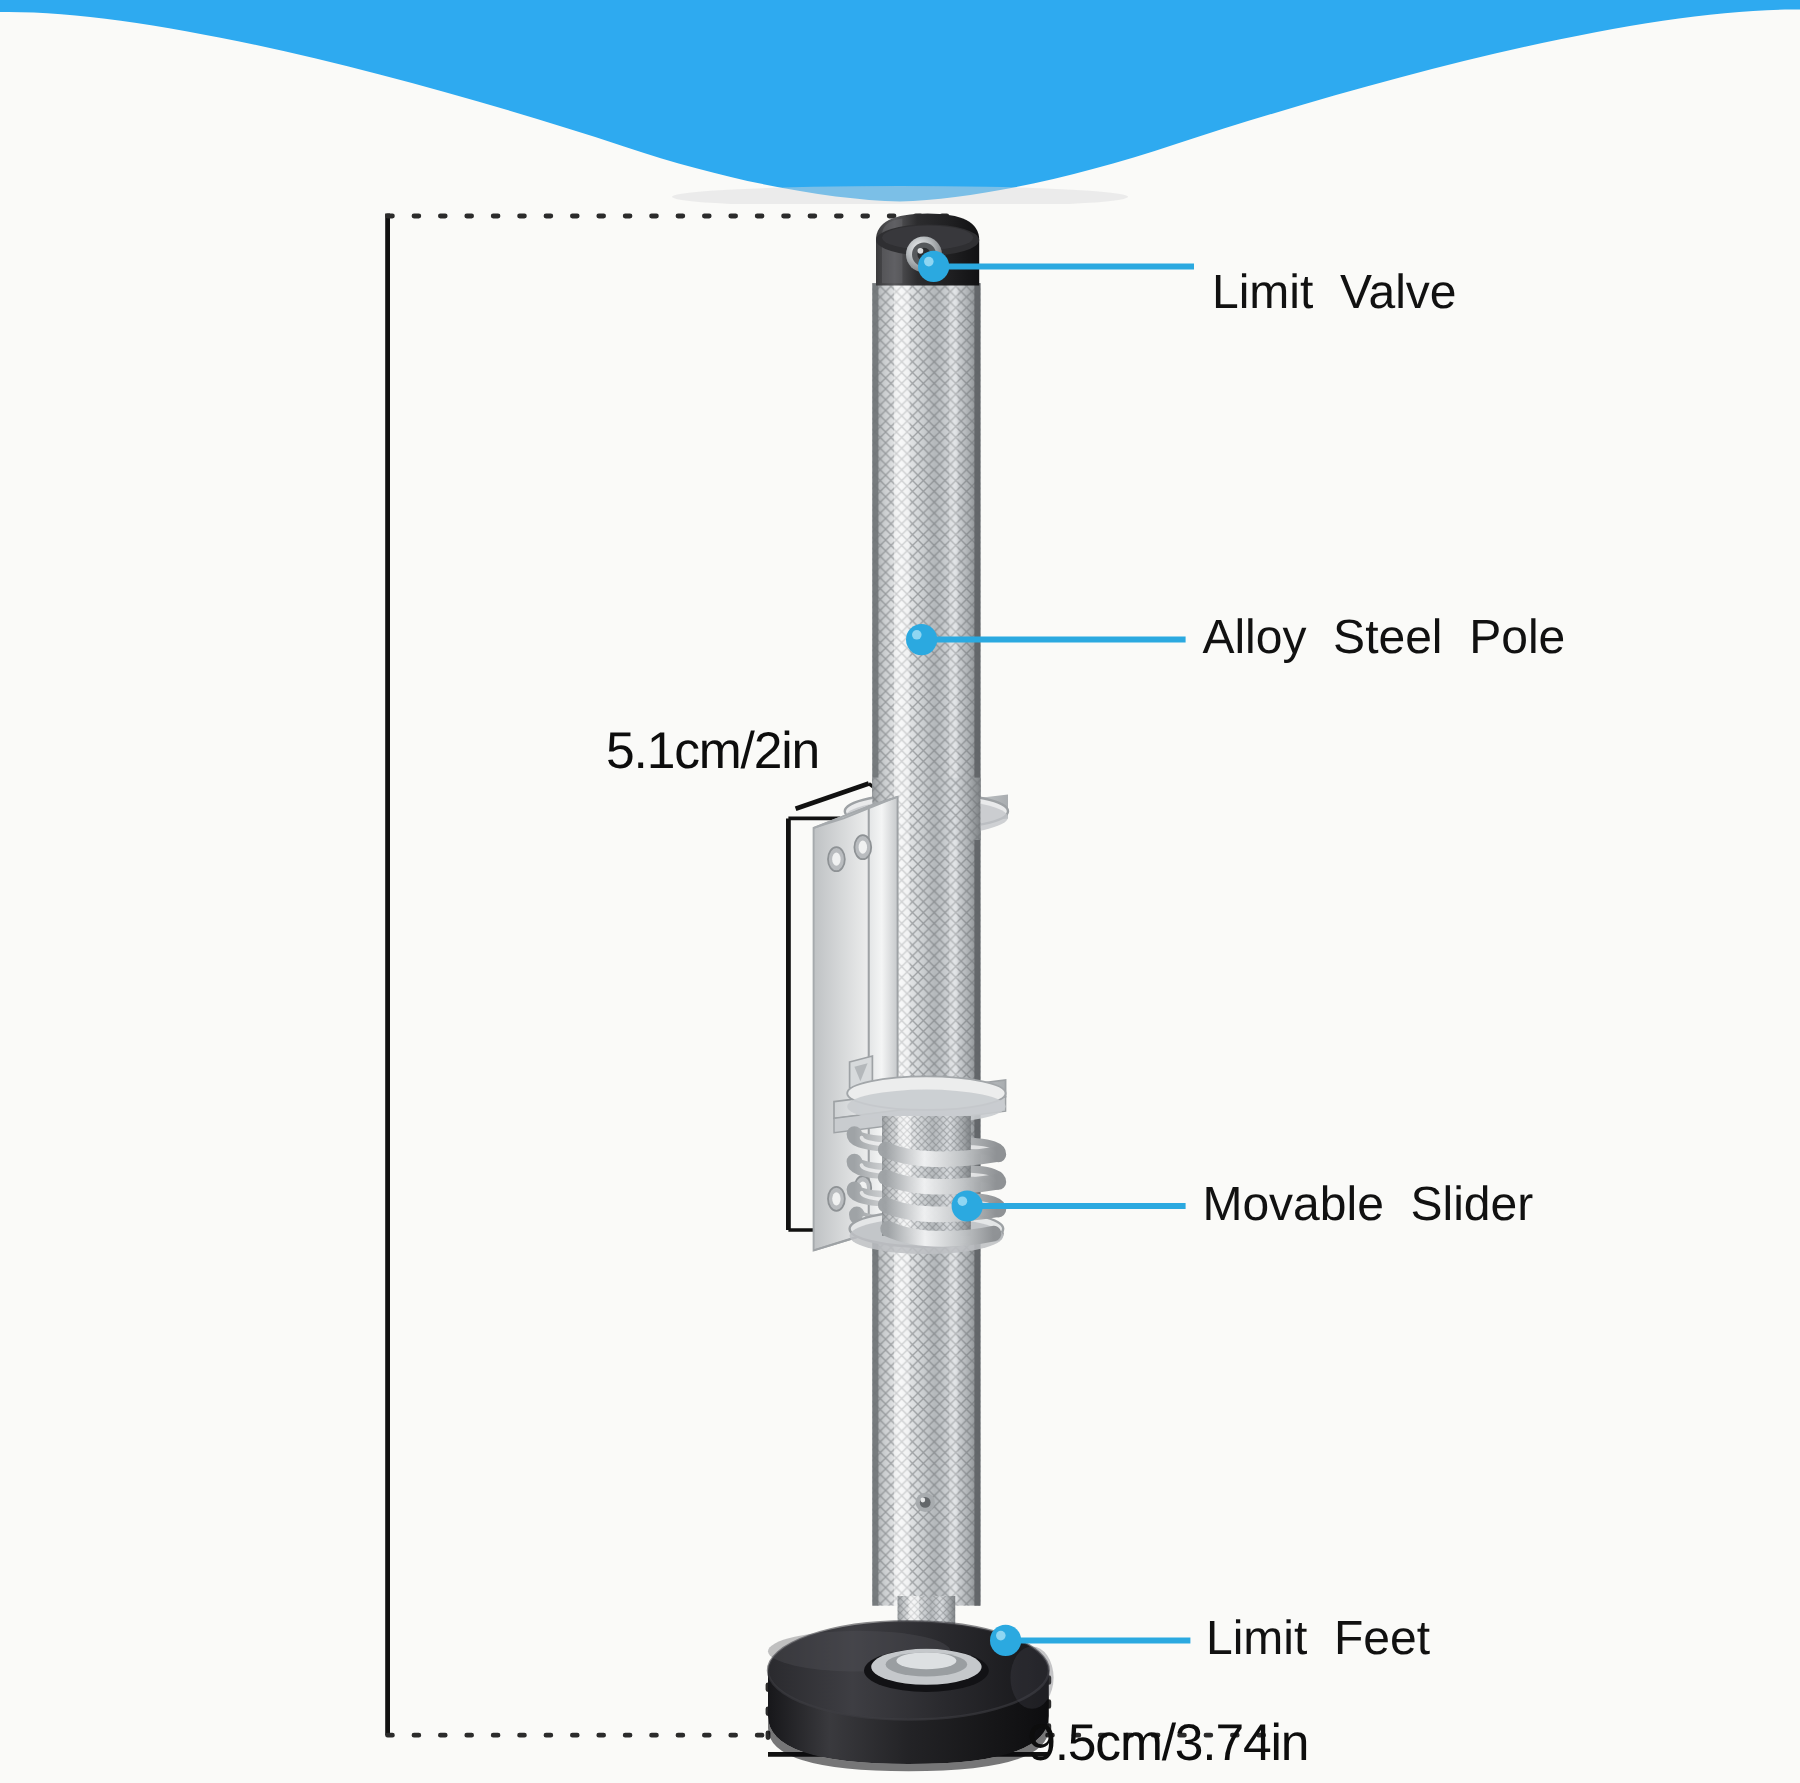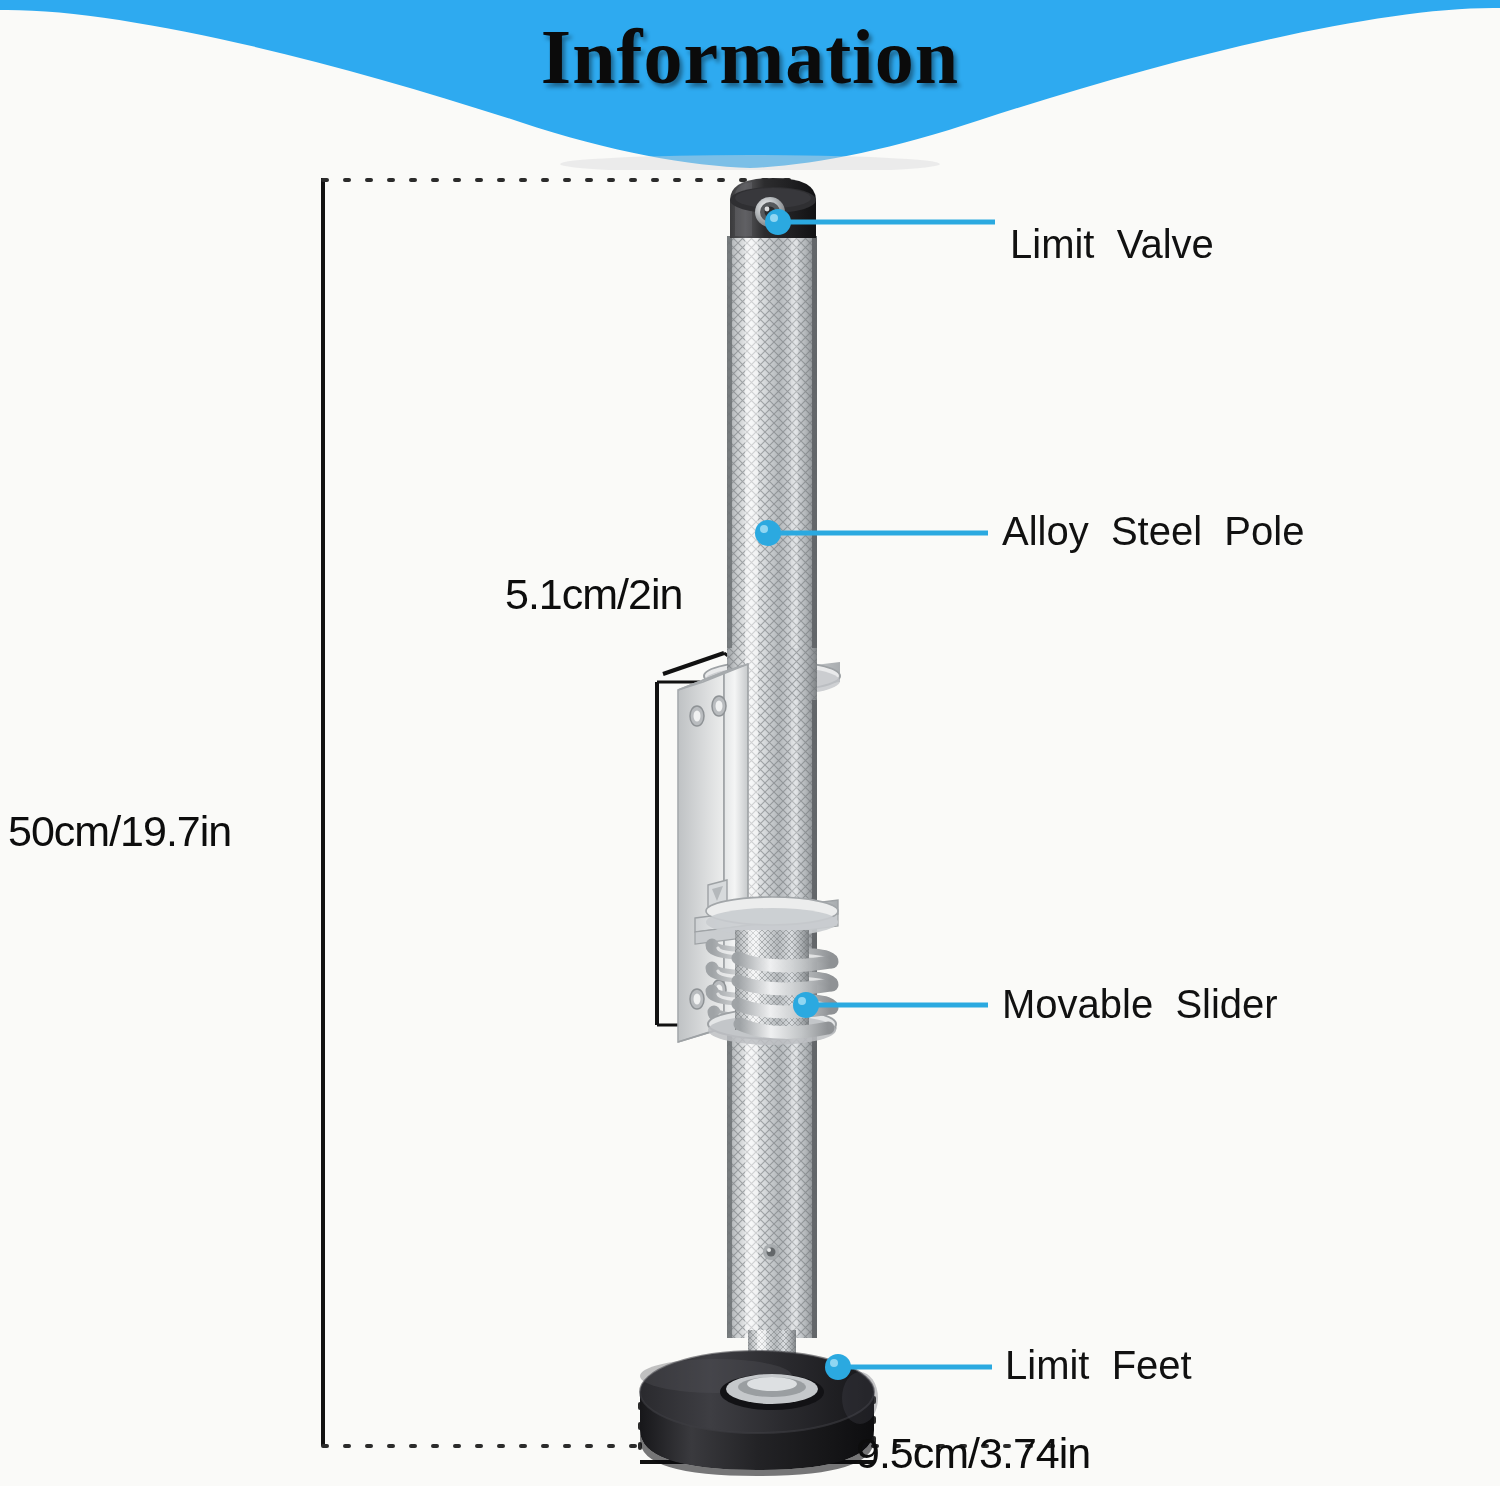--- a/index.html
+++ b/index.html
@@ -76,39 +76,38 @@
     position: absolute;
     font-family: "Liberation Sans", sans-serif;
     font-size: 43px;
     color: #0d0d0d;
     white-space: pre;
     line-height: 1;
     letter-spacing: -1px;
   }
   .dim-total-height { left: 8px;   top: 810px; }
   .dim-bracket-h    { left: 330px; top: 810px; }
-  .dim-bracket-d    { left: 505px; top: 573px; }
+  .dim-bracket-d    { left: 505px; top: 605px; }
   .dim-foot-w       { left: 856px; top: 1432px; }
 </style>
 </head>
 <body>
 
 <div id="page">
 
   <div class="banner">
     <svg width="1500" height="170" viewBox="0 0 1500 170" xmlns="http://www.w3.org/2000/svg">
       <rect x="0" y="0" width="1500" height="170" fill="#2eaaf0"></rect>
 
       <path d="M0,170 L0,10 C120,8 330,60 520,122 C610,152 690,166 750,168 L750,170 Z" fill="#fafaf8"></path>
 
       <path d="M1500,170 L1500,8 C1380,6 1170,58 980,120 C890,150 810,166 750,168 L750,170 Z" fill="#fafaf8"></path>
 
       <ellipse cx="750" cy="164" rx="190" ry="9" fill="#d9dadb" opacity="0.45"></ellipse>
     </svg>
-    <div class="banner-title">Information</div>
   </div>
 
   <div class="stage">
     <svg width="1500" height="1486" viewBox="0 0 1500 1486" xmlns="http://www.w3.org/2000/svg">
       <defs>
 
         <linearGradient id="poleGrad" x1="0" y1="0" x2="1" y2="0">
           <stop offset="0.00" stop-color="#9b9fa2"></stop>
           <stop offset="0.10" stop-color="#c7cacc"></stop>
           <stop offset="0.26" stop-color="#f1f2f3"></stop>
@@ -365,20 +364,19 @@
   </div>
 
   <div class="callout callout-limit-valve">Limit  Valve</div>
 
   <div class="callout callout-alloy-pole">Alloy  Steel  Pole</div>
 
   <div class="callout callout-movable-slider">Movable  Slider</div>
 
   <div class="callout callout-rubber-feet">Limit  Feet</div>
 
-  <div class="dimlabel dim-total-height">50cm/19.7in</div>
 
 
   <div class="dimlabel dim-bracket-d">5.1cm/2in</div>
 
   <div class="dimlabel dim-foot-w">9.5cm/3.74in</div>
 
 </div>
 
 </body></html>

